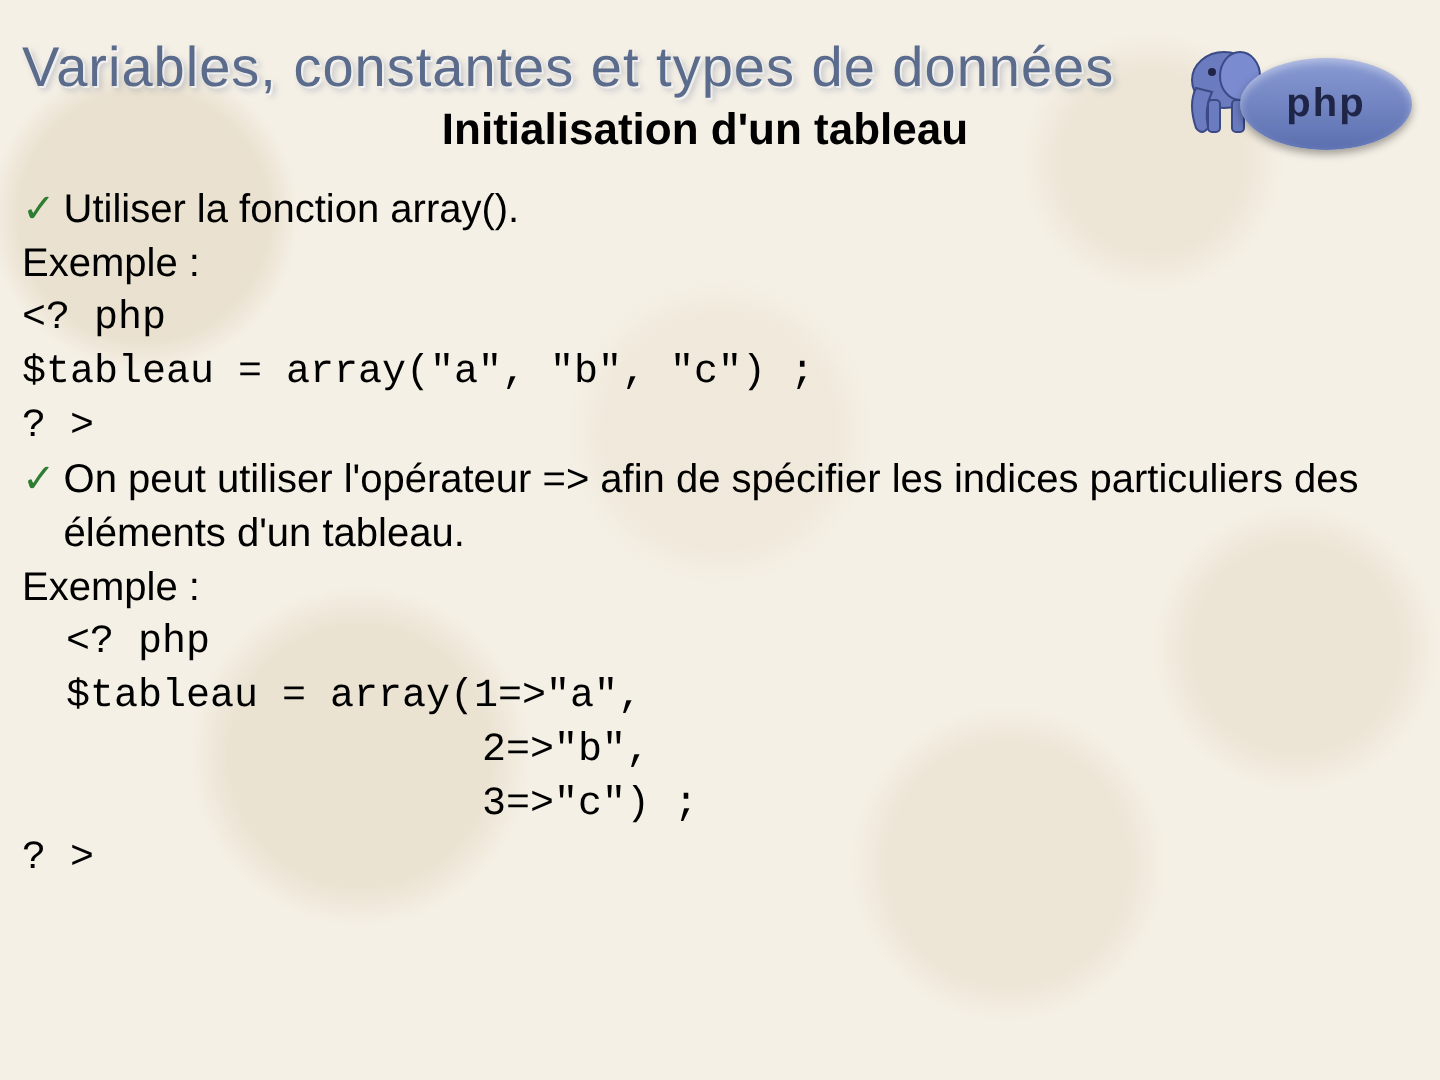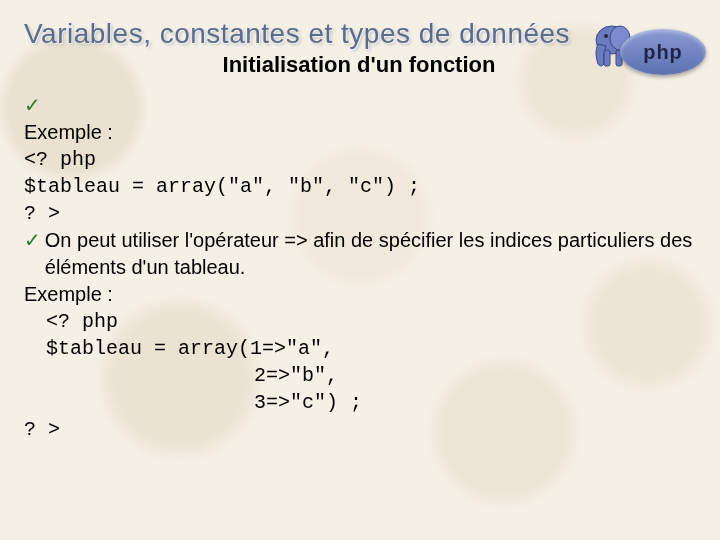--- a/index.html
+++ b/index.html
@@ -15,21 +15,21 @@
     position:absolute;inset:0;
     background:
       radial-gradient(circle at 10% 20%, rgba(200,180,140,.25) 0 8%, transparent 10%),
       radial-gradient(circle at 80% 15%, rgba(200,180,140,.18) 0 6%, transparent 9%),
       radial-gradient(circle at 25% 70%, rgba(200,180,140,.22) 0 10%, transparent 13%),
       radial-gradient(circle at 70% 80%, rgba(200,180,140,.18) 0 9%, transparent 12%),
       radial-gradient(circle at 50% 40%, rgba(210,195,160,.15) 0 12%, transparent 16%),
       radial-gradient(circle at 90% 60%, rgba(200,180,140,.2) 0 7%, transparent 10%);
     pointer-events:none;
   }
-  .slide{position:relative;padding:18px 26px 0 24px;box-sizing:border-box;height:100%}
+  .slide{position:relative;padding:18px 26px 0 11px;box-sizing:border-box;height:100%}
   .title{
     font-size:28px;
     color:#5a6b8c;
     text-shadow:1px 1px 0 rgba(255,255,255,.6),2px 2px 3px rgba(90,107,140,.35);
     margin:0;
     letter-spacing:.5px;
   }
   .subtitle{
     text-align:center;
     font-size:26px;
@@ -96,26 +96,27 @@
     </g>
     <circle cx="16" cy="16" r="2" fill="#1f2547"></circle>
   </svg>
   <div class="oval">
     <span>php</span>
   </div>
 </div>
 
 <div class="slide">
   <div class="title">Variables, constantes et types de données</div>
-  <div class="heading">Initialisation d'un fonction</div>
+  <div class="heading">Initialisation d'un tableau</div>
 
   <div class="body">
 
     <div class="bullet">
       <span class="check">✓</span>
+      <span>Utiliser la fonction array().</span>
     </div>
 
     <div>Exemple :</div>
     <div class="code">&lt;? php</div>
     <div class="code">$tableau = array("a", "b", "c") ;</div>
     <div class="code">? &gt;</div>
 
     <div class="bullet">
       <span class="check">✓</span>
       <span>On peut utiliser l'opérateur =&gt; afin de spécifier les indices particuliers des éléments d'un tableau.</span>

